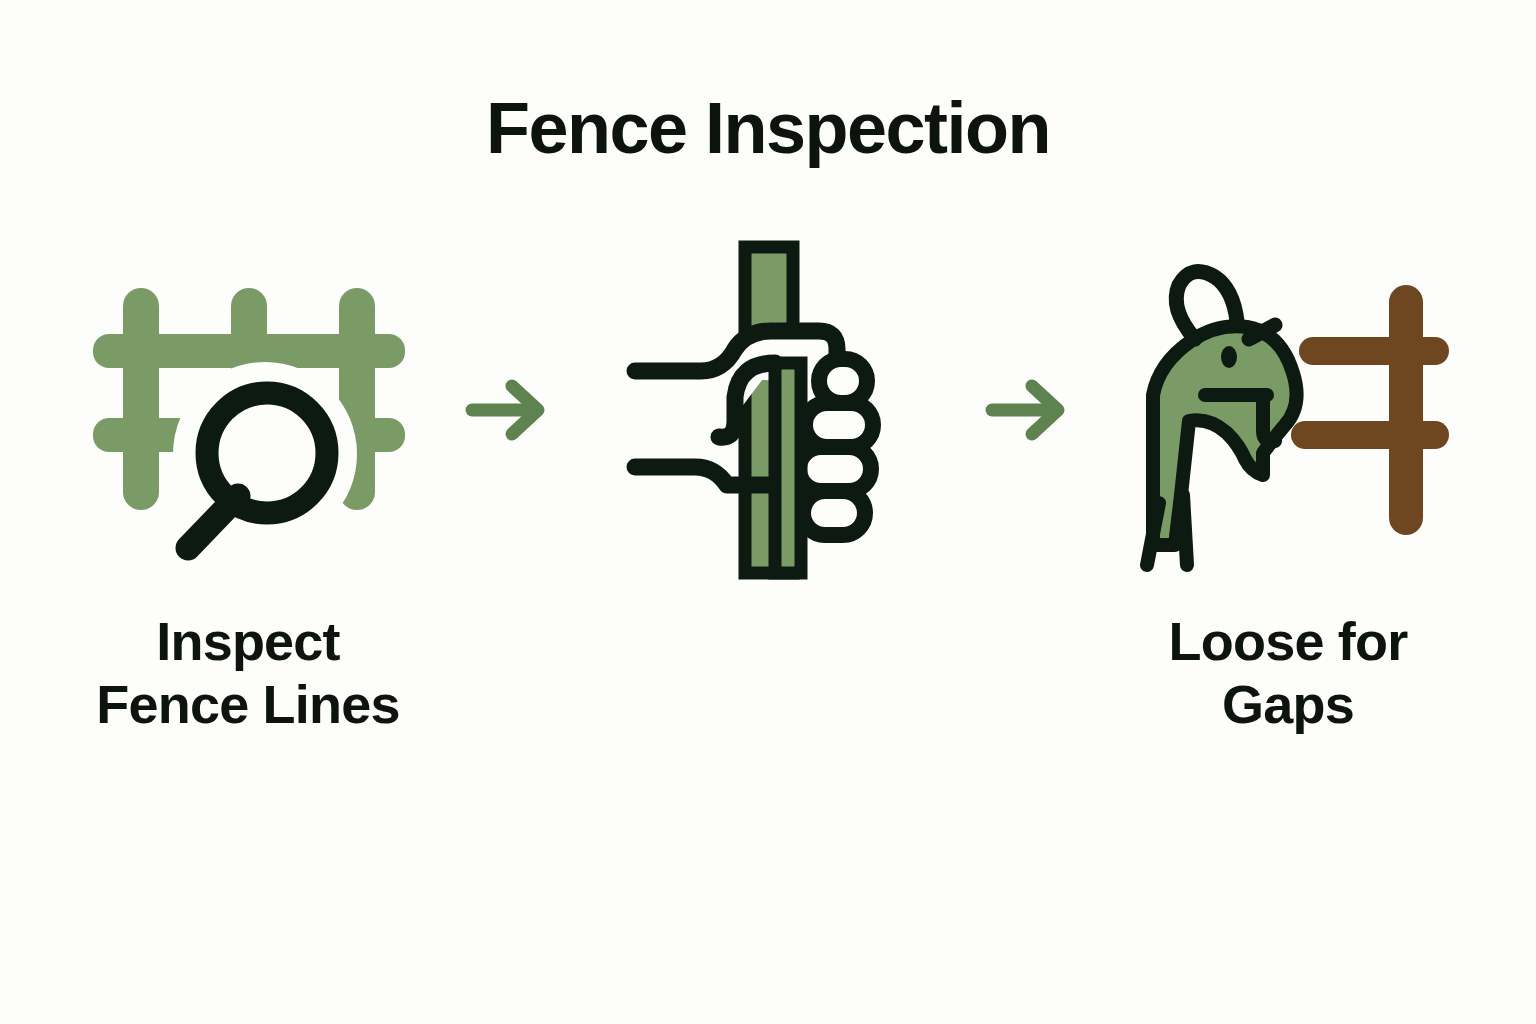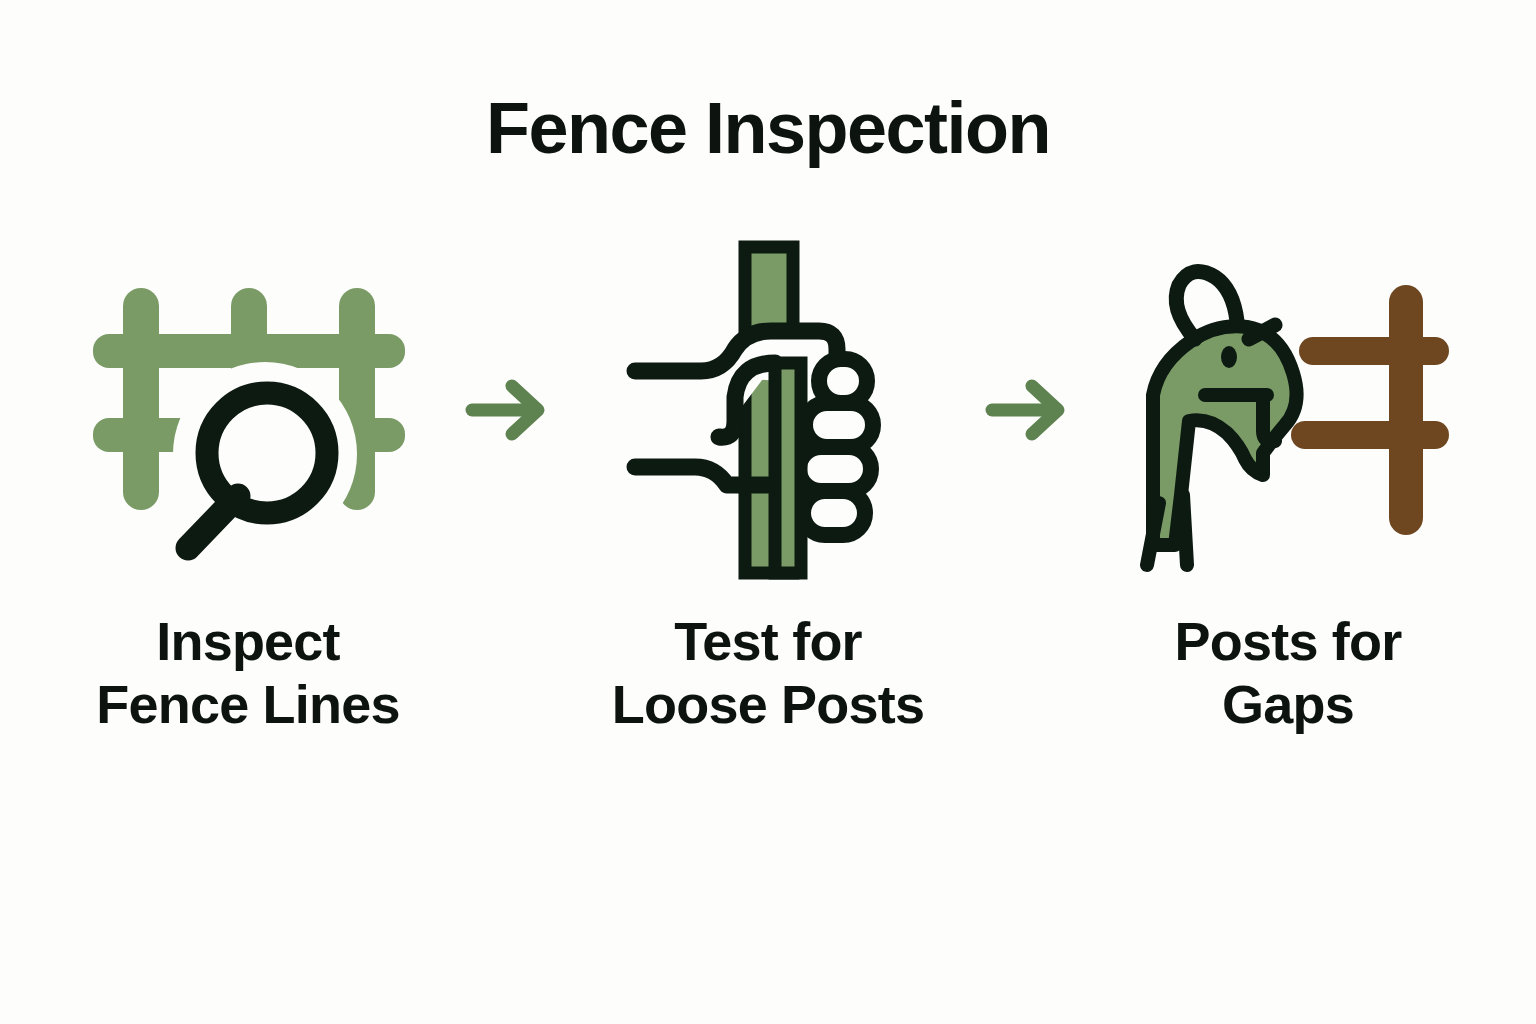--- a/index.html
+++ b/index.html
@@ -153,22 +153,20 @@
             <rect x="182" y="158" width="68" height="44" rx="22"></rect>
             <rect x="176" y="202" width="72" height="44" rx="22"></rect>
             <rect x="180" y="246" width="62" height="44" rx="22"></rect>
           </g>
 
           <g>
             <rect x="152" y="118" width="26" height="210" fill="#7a9b65" stroke="#0d1a12" stroke-width="13"></rect>
           </g>
         </svg>
       </div>
-      <div class="step-label" style="color: rgb(13, 20, 16);">Test for
-Loose Posts</div>
     </div>
 
     <div class="arrow-box">
       <svg width="88" height="72" viewBox="0 0 88 72" aria-hidden="true">
         <g stroke="#5f8350" stroke-width="13" stroke-linecap="round" stroke-linejoin="round" fill="none">
           <line x1="8" y1="36" x2="72" y2="36"></line>
           <polyline points="48,12 74,36 48,60"></polyline>
         </g>
       </svg>
     </div>
@@ -217,18 +215,18 @@
             <path d="M150 150 L150 186 Q150 198 162 196" stroke="#0d1a12" stroke-width="14" stroke-linecap="round" fill="none"></path>
           </g>
 
           <g>
             <rect x="276" y="40" width="34" height="250" rx="17" fill="#6e4720"></rect>
             <rect x="186" y="92" width="150" height="28" rx="14" fill="#6e4720"></rect>
             <rect x="178" y="176" width="158" height="28" rx="14" fill="#6e4720"></rect>
           </g>
         </svg>
       </div>
-      <div class="step-label" style="color: rgb(13, 20, 16);">Posts for
+      <div class="step-label" style="color: rgb(13, 20, 16);">Loose for
 Gaps</div>
     </div>
 
   </div>
 </div>
 
 </body></html>

